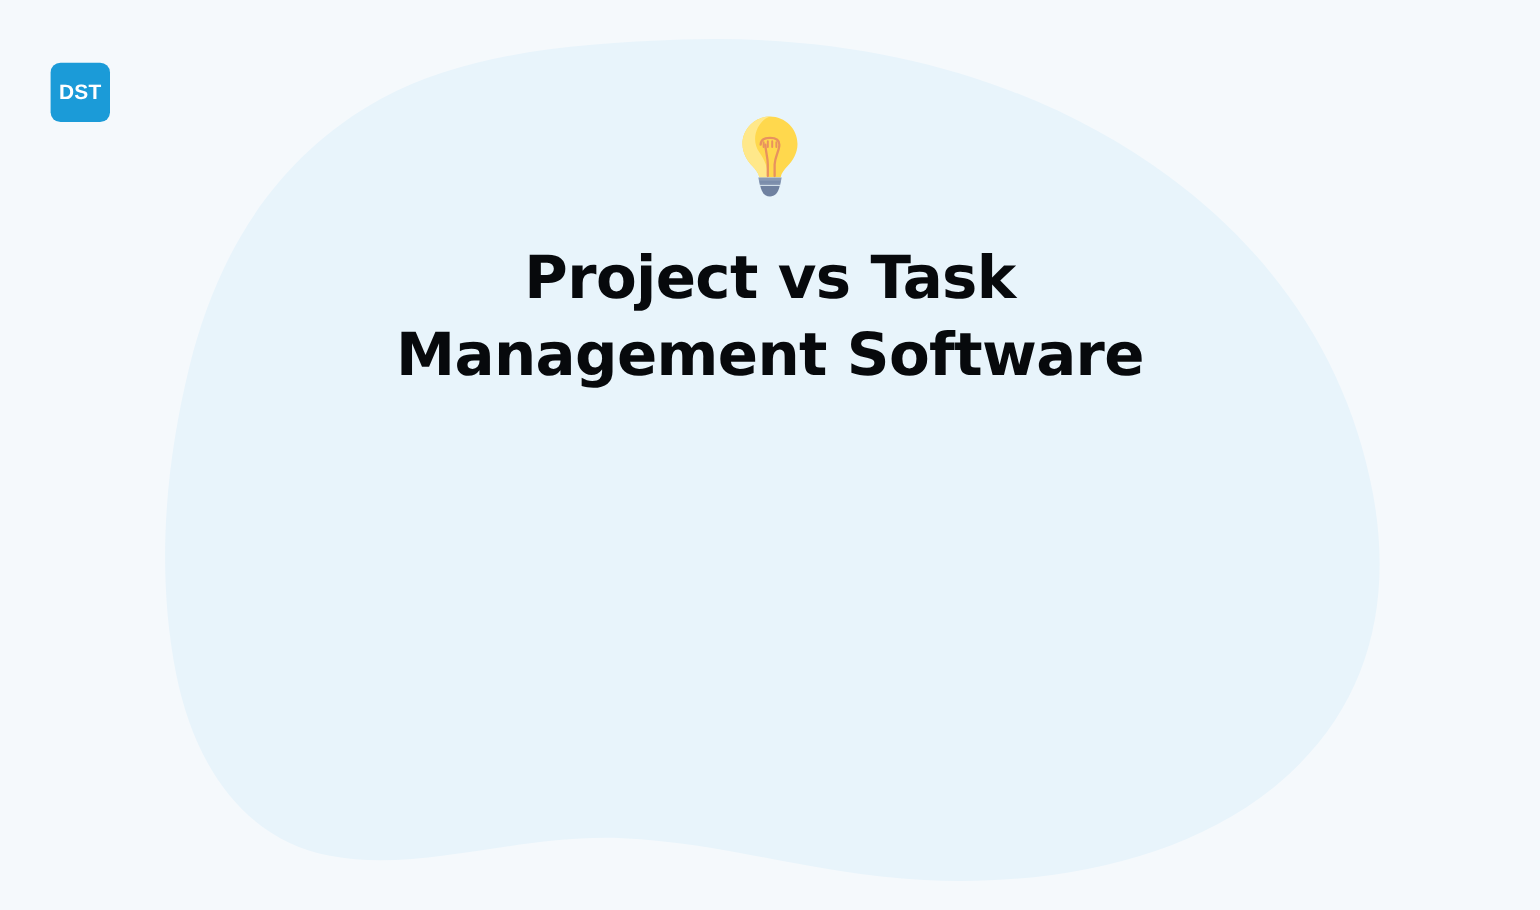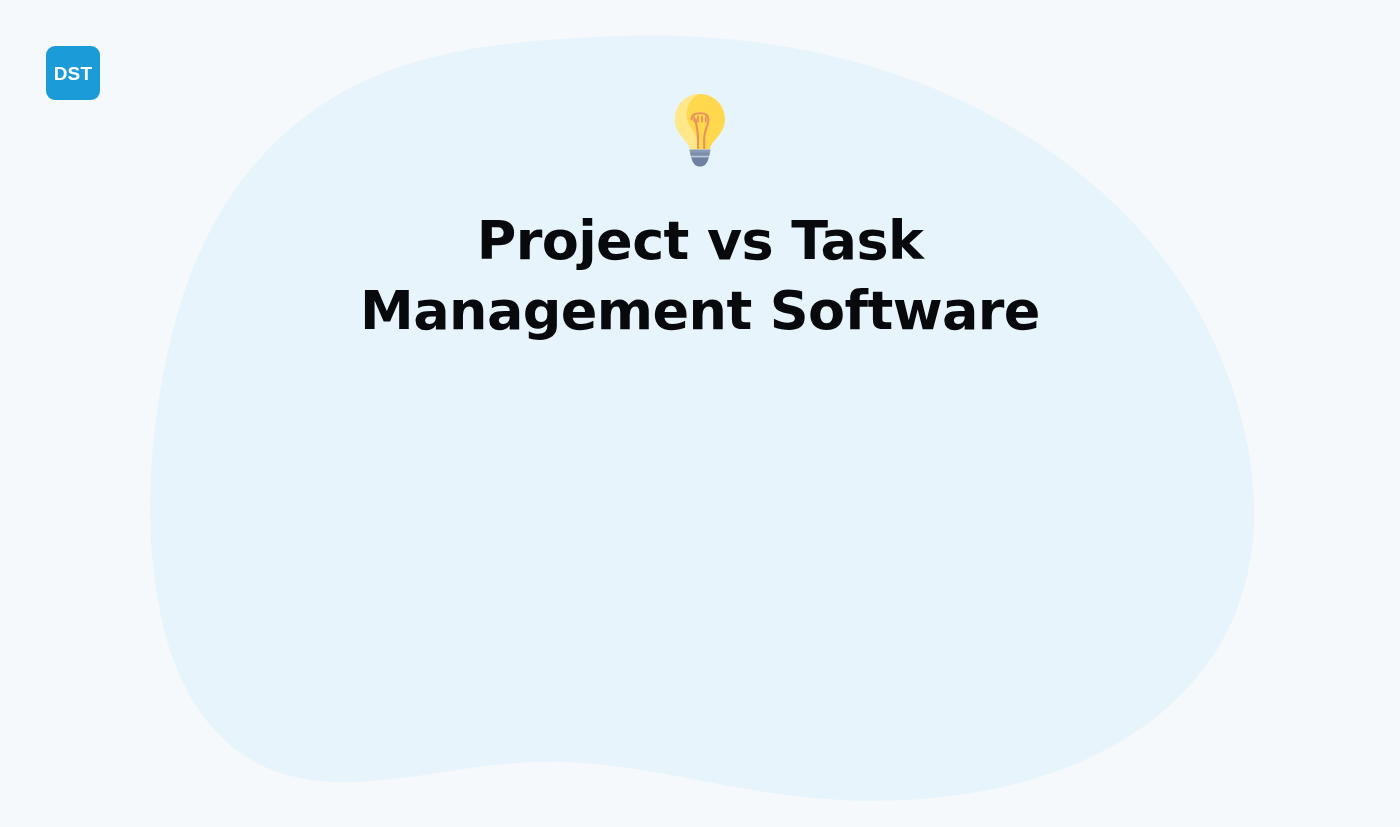--- a/index.html
+++ b/index.html
@@ -29,21 +29,21 @@
     top: 0;
     width: 1400px;
     height: 827px;
     pointer-events: none;
   }
 
   
   #brand-badge {
     position: absolute;
     left: 46px;
-    top: 46px;
+    top: 57px;
     width: 54px;
     height: 54px;
     border-radius: 9px;
     background: #1b9bd8;
     display: flex;
     align-items: center;
     justify-content: center;
   }
   #brand-badge .badge-text {
     color: #ffffff;
@@ -51,21 +51,21 @@
     font-weight: bold;
     font-size: 19px;
     letter-spacing: 0.2px;
     line-height: 1;
   }
 
   
   #content {
     position: absolute;
     left: 50%;
-    top: 92px;
+    top: 104px;
     transform: translateX(-50%);
     width: 1060px;
     display: flex;
     flex-direction: column;
     align-items: center;
     text-align: center;
   }
 
   #hero-emoji {
     width: 56px;

